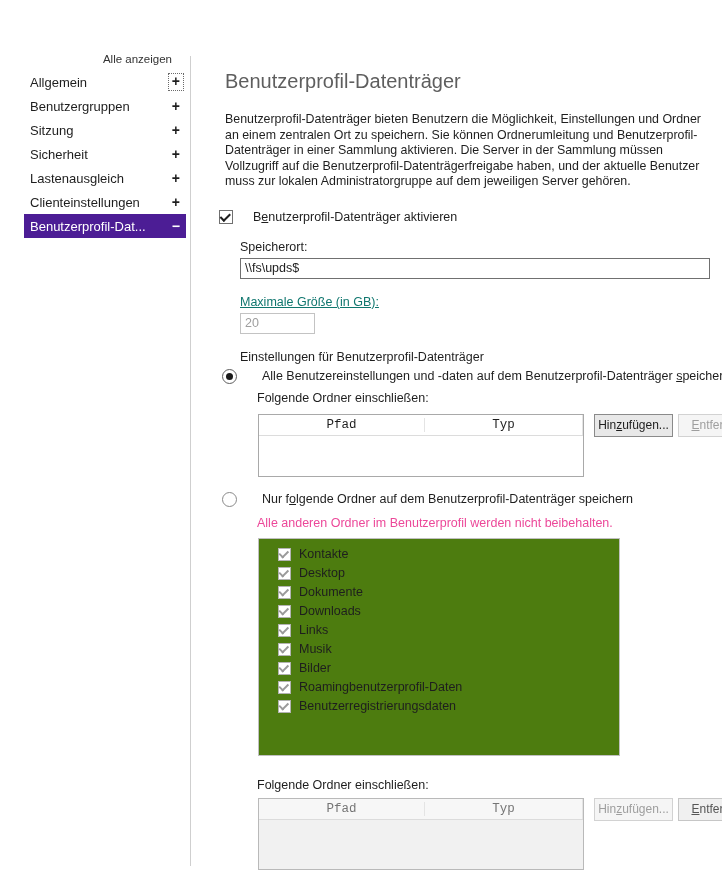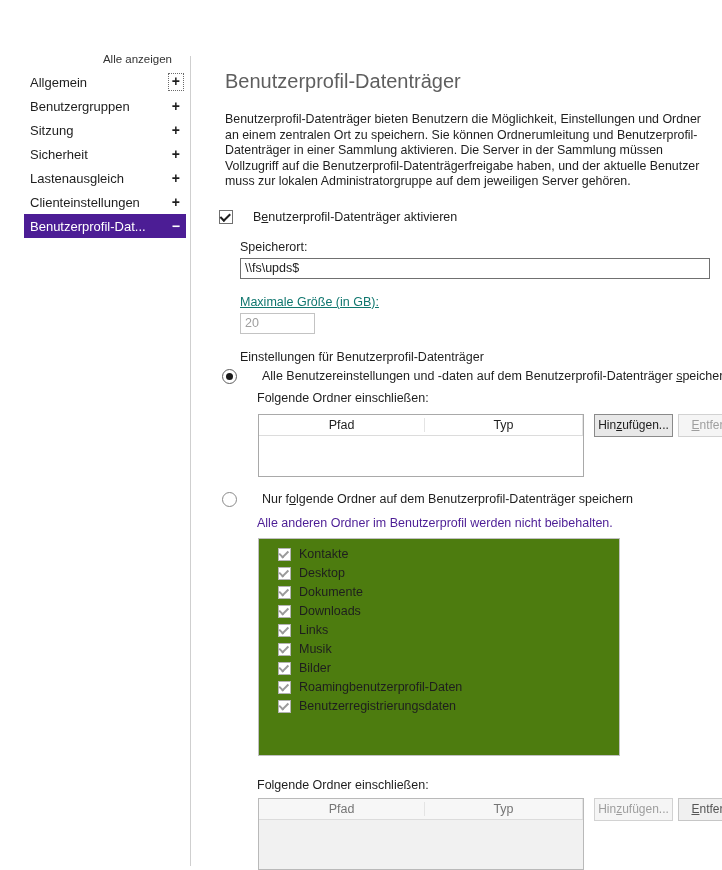--- a/index.html
+++ b/index.html
@@ -56,25 +56,25 @@
   .settings-h { margin:16px 0 0 21px; font-size:12.5px; }
   .radio-row { margin:5px 0 0 3px; display:flex; align-items:flex-start; gap:25px; font-size:12.5px; white-space:nowrap; }
   .radio {
     width:13px; height:13px; border:1px solid #5e5e5e; border-radius:50%;
     background:#fff; position:relative; flex:0 0 auto; box-sizing:content-box;
   }
   .radio.on::after { content:""; position:absolute; left:3px; top:3px; right:3px; bottom:3px; border-radius:50%; background:#1a1a1a; }
   .radio.off { border-color:#8a8a8a; }
   .sub { margin-left:38px; }
   .sub-label { margin-top:7px; font-size:12.5px; }
-  .sub-label.gray { color:#4c1d95; }
+  .sub-label.gray { color:#ec4899; }
   .table-row { display:flex; margin-left:39px; margin-top:9px; align-items:flex-start; }
   .ltable { width:362px; border:1px solid #a9a9a9; background:#fff; box-sizing:border-box; }
   .ltable .thead { display:flex; height:20px; align-items:center; border-bottom:1px solid #dcdcdc; }
-  .ltable .th { font-size:12.5px; font-weight:400; text-align:center; box-sizing:border-box; }
+  .ltable .th { font-size:12.5px; font-weight:400; text-align:center; box-sizing:border-box;font-family:Liberation Mono, monospace; }
   .ltable .th.c1 { width:165px; }
   .ltable .th.c2 { width:158px; border-left:1px solid #e4e4e4; }
   .ltable .th.c3 { flex:1; border-left:1px solid #e4e4e4; height:100%; }
   .ltable .tbody { height:40px; }
   .ltable.tall .tbody { height:49px; }
   .ltable.disabled { background:#f1f1f1; border-color:#b9b9b9; }
   .ltable.disabled .thead { border-bottom-color:#dcdcdc; background:#f7f7f7; }
   .ltable.disabled .th { color:#757575; }
   .btn-col { display:flex; gap:5px; margin-left:10px; }
   .btn {

